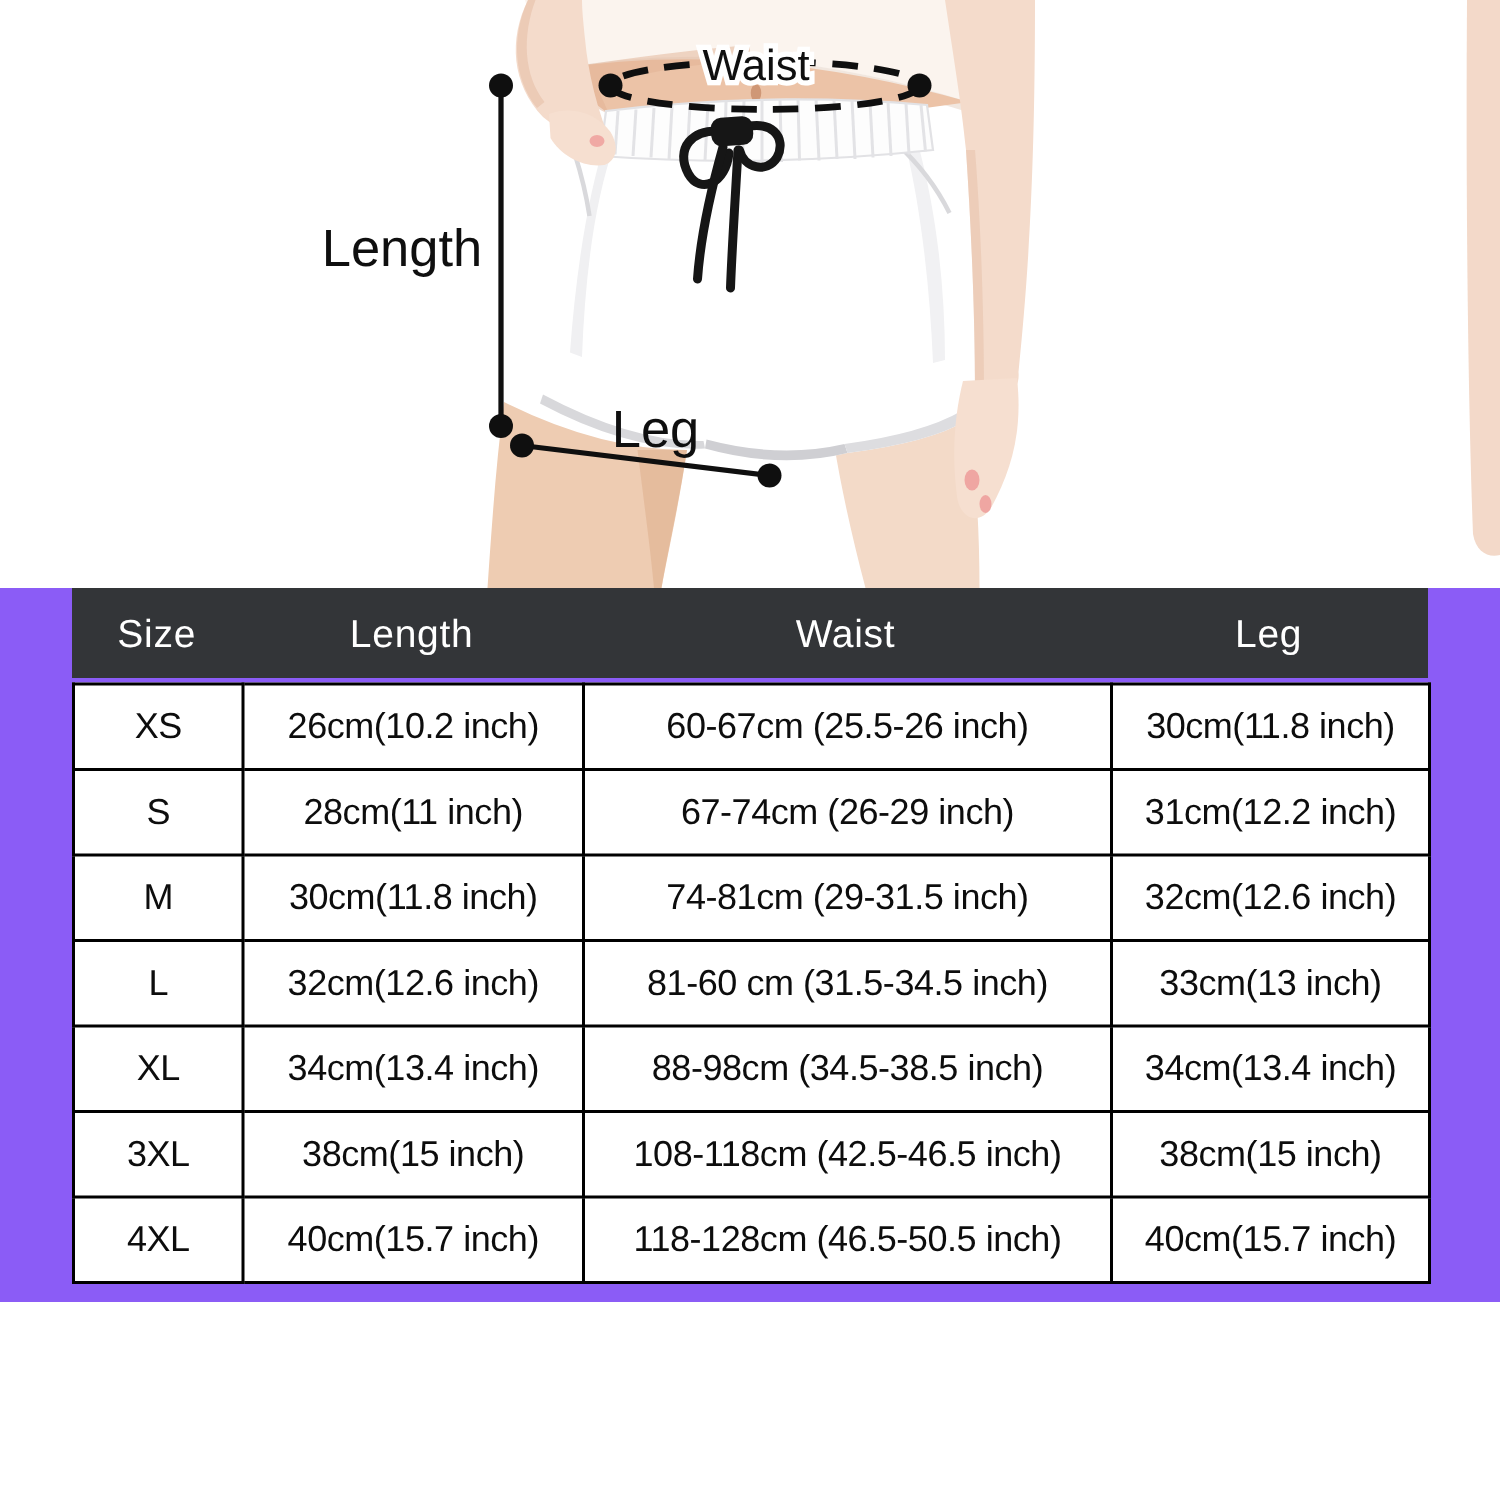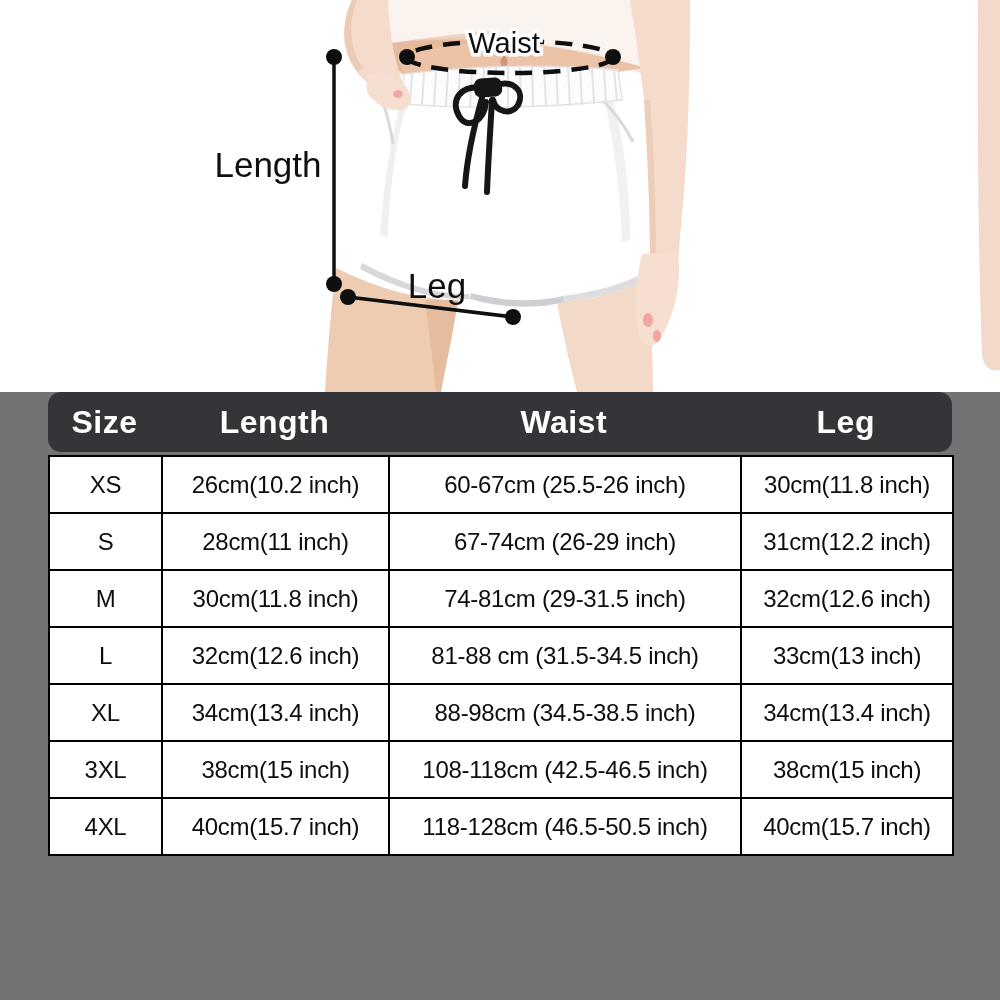--- a/index.html
+++ b/index.html
@@ -1,21 +1,21 @@
 <!DOCTYPE html>
 <html><head>
 <meta charset="utf-8">
 <style>
   html,body{margin:0;padding:0;background:#fff;}
-  .page{position:relative;width:1000px;height:1000px;background:#737373;overflow:hidden;
+  .page{position:relative;width:1000px;height:868px;background:#8b5cf6;overflow:hidden;
         font-family:"Liberation Sans",sans-serif;color:#111;}
   .photo{position:absolute;left:0;top:0;width:1000px;height:392px;}
   .photo svg{display:block;}
   .header-bar{position:absolute;left:48px;top:392px;width:904px;height:60px;background:#333538;
-        display:flex;align-items:center;color:#fff;font-size:32px;font-weight:700;letter-spacing:.5px;border-radius:13px;}
+        display:flex;align-items:center;color:#fff;font-size:26px;font-weight:400;letter-spacing:.5px;}
   .hcell{text-align:center;}
   .hcell.c0{width:12.5%;}
   .hcell.c1{width:25.1%;}
   .hcell.c2{width:38.9%;}
   .hcell.c3{width:23.5%;}
   table.size-table{position:absolute;left:48px;top:455px;width:904px;border-collapse:collapse;
         table-layout:fixed;background:#fff;}
   table.size-table td{border:2px solid #000;height:55px;text-align:center;vertical-align:middle;
         font-size:24px;letter-spacing:-0.3px;color:#0d0d0d;padding:0;}
   .footnote{position:absolute;left:45px;top:938px;font-size:26px;color:#0d0d0d;letter-spacing:-0.2px;}
@@ -148,21 +148,21 @@
       </tr>
       <tr>
         <td>M</td>
         <td>30cm(11.8 inch)</td>
         <td>74-81cm (29-31.5 inch)</td>
         <td>32cm(12.6 inch)</td>
       </tr>
       <tr>
         <td>L</td>
         <td>32cm(12.6 inch)</td>
-        <td>81-88 cm (31.5-34.5 inch)</td>
+        <td>81-60 cm (31.5-34.5 inch)</td>
         <td>33cm(13 inch)</td>
       </tr>
       <tr>
         <td>XL</td>
         <td>34cm(13.4 inch)</td>
         <td>88-98cm (34.5-38.5 inch)</td>
         <td>34cm(13.4 inch)</td>
       </tr>
       <tr>
         <td>3XL</td>

